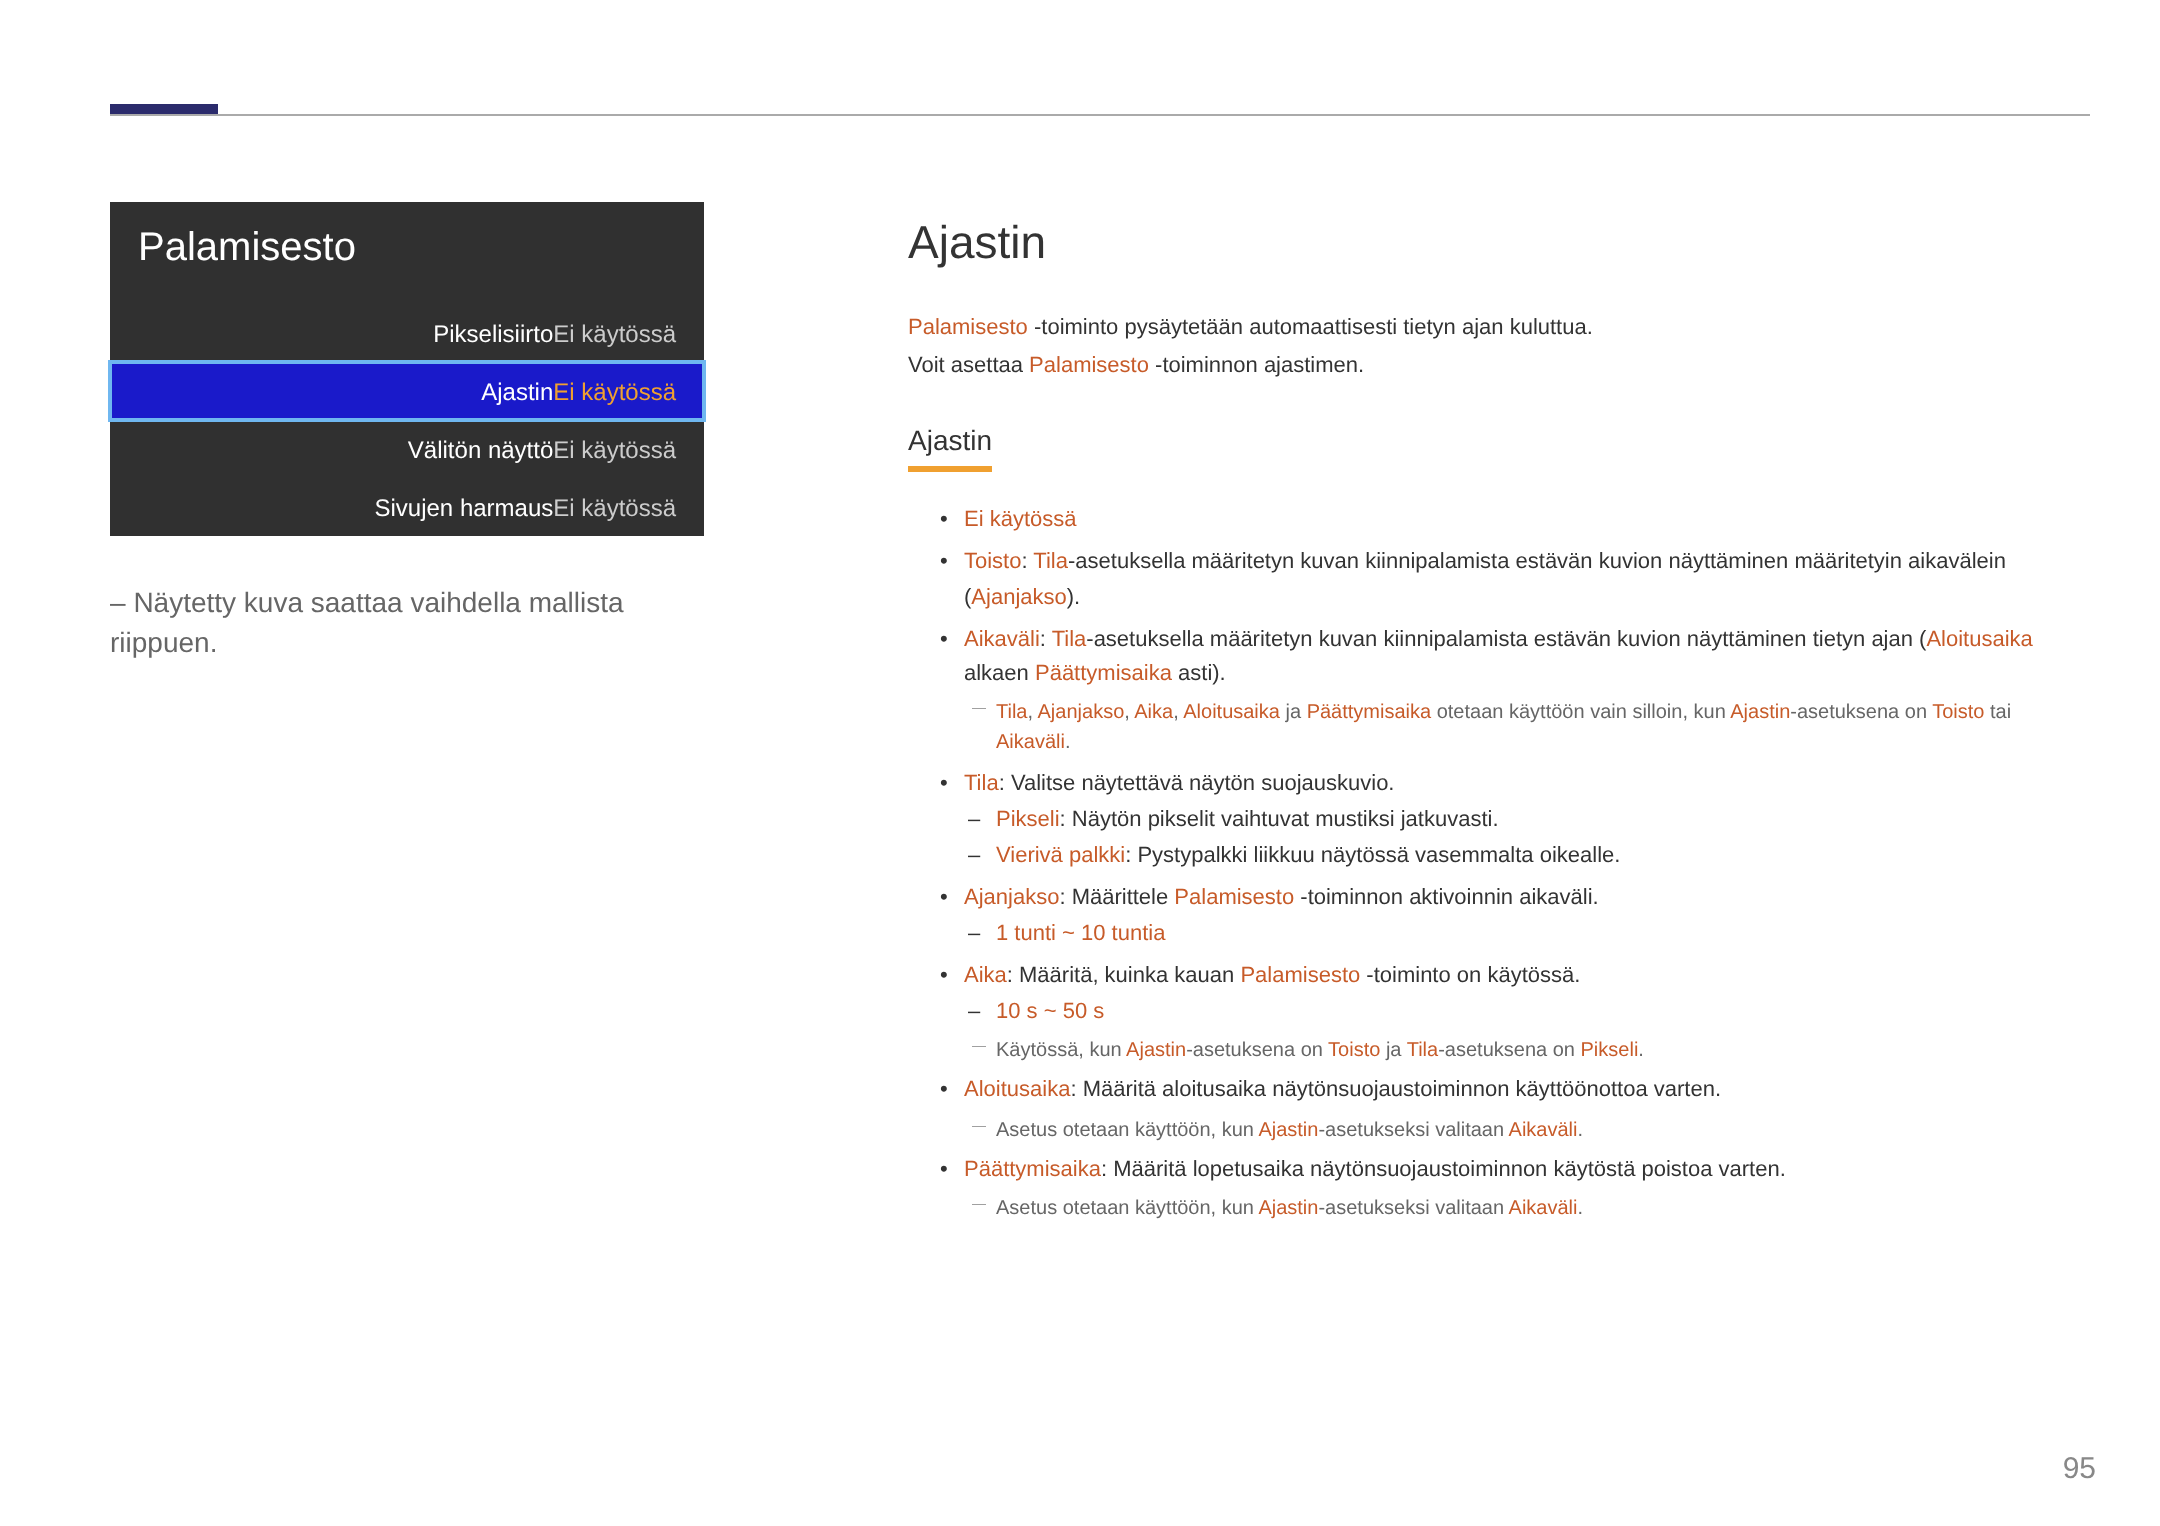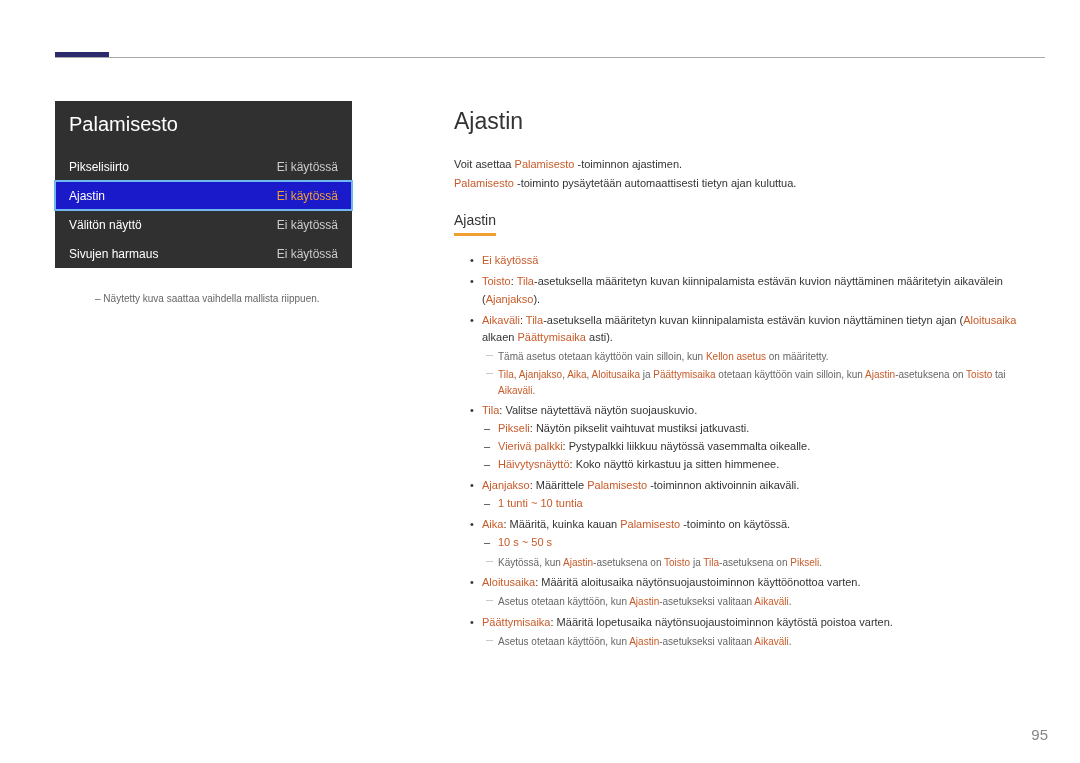--- a/index.html
+++ b/index.html
@@ -39,38 +39,37 @@
   font-size: 12px;
 }
 .panel-title {
   font-size: 20px;
   font-weight: normal;
   color: #fff;
   padding: 12px 14px 16px 14px;
 }
 .panel-row {
   display: flex;
-  justify-content: space-between;
+  justify-content: flex-end;
   align-items: center;
   height: 29px;
   padding: 0 14px;
 }
 .panel-row.selected {
   background: #1a1aca;
   outline: 2px solid #6fb7f0;
   outline-offset: -1px;
 }
 .panel-row .value { color: #f0a030; }
 .panel-row.muted .value { color: #ccc; }
 .left-note {
-  font-size: 10px;
+  font-size: 14px;
   color: #666;
   margin-top: 24px;
   line-height: 1.4;
-  margin-left: 40px;
 }
 .main-col {
   position: absolute;
   top: 104px;
   left: 454px;
   right: 35px;
   font-size: 11px;
   line-height: 1.55;
   color: #333;
 }
@@ -156,45 +155,43 @@
       <span>Sivujen harmaus</span>
       <span class="value">Ei käytössä</span>
     </div>
   </div>
   <p class="left-note">– <span>Näytetty kuva saattaa vaihdella mallista riippuen.</span></p>
 </div>
 
 <div class="main-col">
   <h1 class="main-title">Ajastin</h1>
   <div class="intro">
+    <p><span class="hl">Palamisesto</span><span> -toiminto pysäytetään automaattisesti tietyn ajan kuluttua.</span></p>
     <p><span>Voit asettaa </span><span class="hl">Palamisesto</span><span> -toiminnon ajastimen.</span></p>
-    <p><span class="hl">Palamisesto</span><span> -toiminto pysäytetään automaattisesti tietyn ajan kuluttua.</span></p>
   </div>
 
   <div class="subheading">Ajastin</div>
 
   <ul class="bullets">
     <li><span class="hl">Ei käytössä</span></li>
 
     <li>
       <span class="hl">Toisto</span><span>: </span><span class="hl">Tila</span><span>-asetuksella määritetyn kuvan kiinnipalamista estävän kuvion näyttäminen määritetyin aikavälein (</span><span class="hl">Ajanjakso</span><span>).</span>
     </li>
 
     <li>
       <span class="hl">Aikaväli</span><span>: </span><span class="hl">Tila</span><span>-asetuksella määritetyn kuvan kiinnipalamista estävän kuvion näyttäminen tietyn ajan (</span><span class="hl">Aloitusaika</span><span> alkaen </span><span class="hl">Päättymisaika</span><span> asti).</span>
-      <div class="note"><span>Tämä asetus otetaan käyttöön vain silloin, kun </span><span class="hl">Kellon asetus</span><span> on määritetty.</span></div>
       <div class="note"><span class="hl">Tila</span><span>, </span><span class="hl">Ajanjakso</span><span>, </span><span class="hl">Aika</span><span>, </span><span class="hl">Aloitusaika</span><span> ja </span><span class="hl">Päättymisaika</span><span> otetaan käyttöön vain silloin, kun </span><span class="hl">Ajastin</span><span>-asetuksena on </span><span class="hl">Toisto</span><span> tai </span><span class="hl">Aikaväli</span><span>.</span></div>
     </li>
 
     <li>
       <span class="hl">Tila</span><span>: Valitse näytettävä näytön suojauskuvio.</span>
       <ul class="dashes">
         <li><span class="hl">Pikseli</span><span>: Näytön pikselit vaihtuvat mustiksi jatkuvasti.</span></li>
         <li><span class="hl">Vierivä palkki</span><span>: Pystypalkki liikkuu näytössä vasemmalta oikealle.</span></li>
-        <li><span class="hl">Häivytysnäyttö</span><span>: Koko näyttö kirkastuu ja sitten himmenee.</span></li>
       </ul>
     </li>
 
     <li>
       <span class="hl">Ajanjakso</span><span>: Määrittele </span><span class="hl">Palamisesto</span><span> -toiminnon aktivoinnin aikaväli.</span>
       <ul class="dashes">
           <li><span class="hl">1 tunti ~ 10 tuntia</span></li>
         </ul>
     </li>
 

